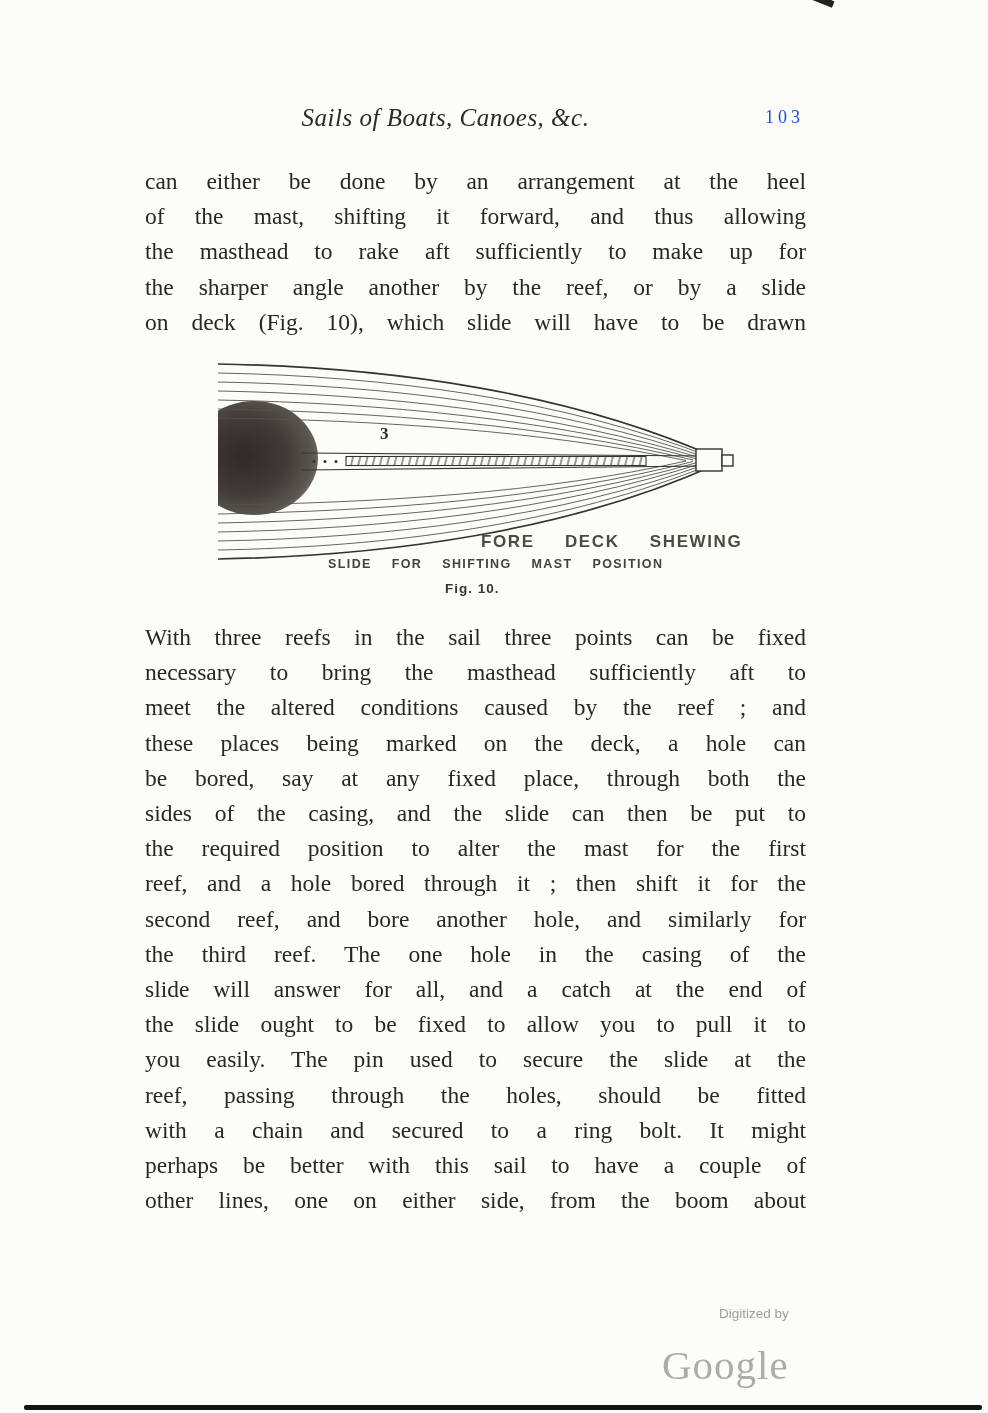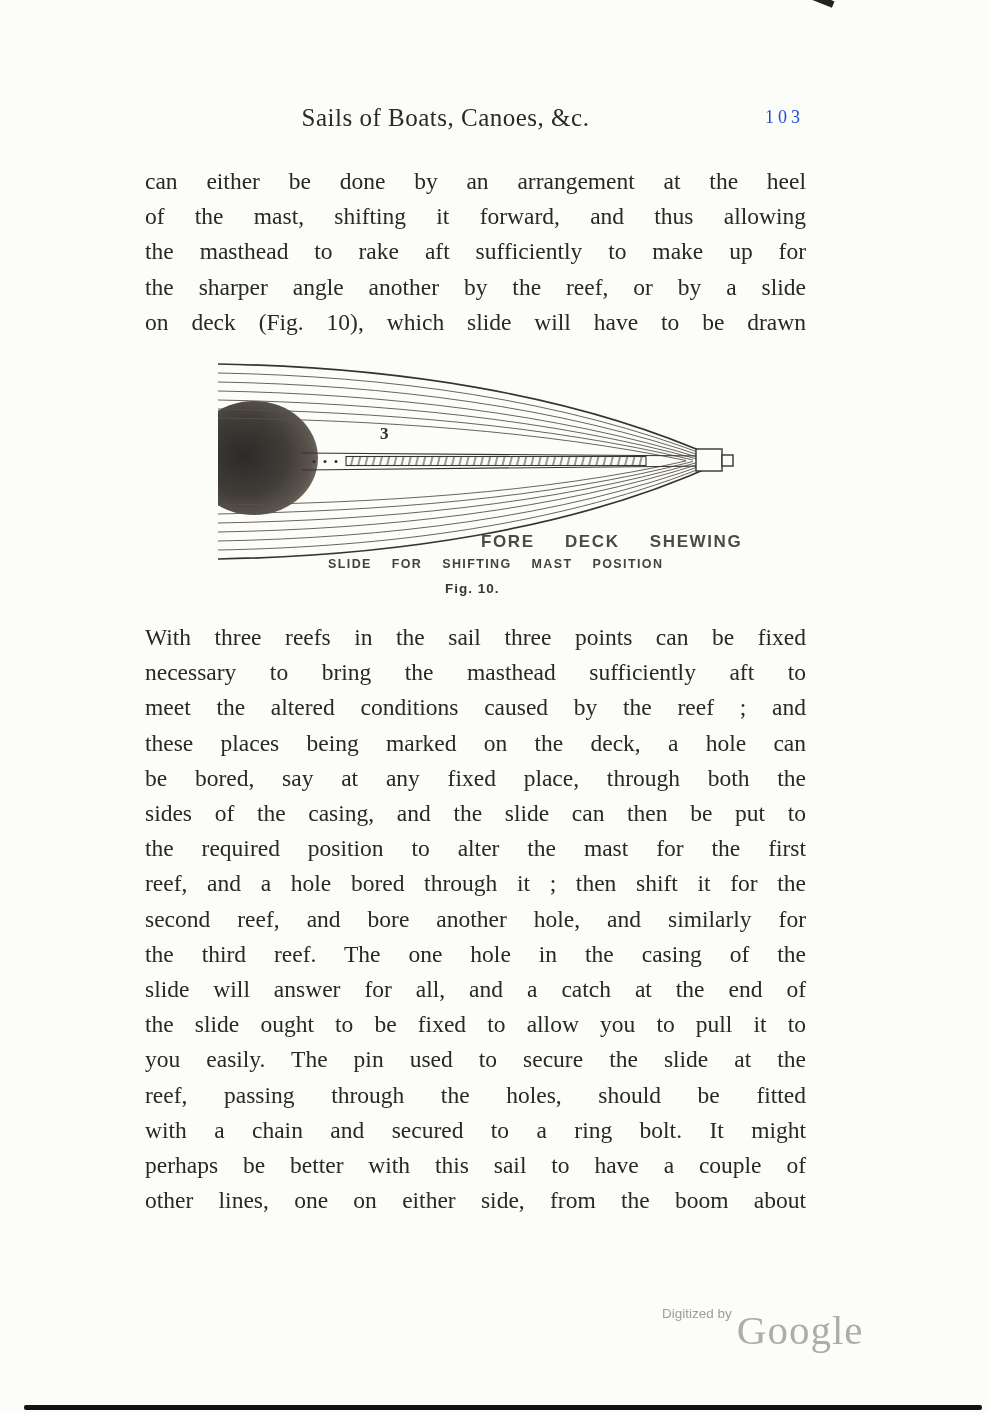--- a/index.html
+++ b/index.html
@@ -7,20 +7,21 @@
   body {
     position: relative;
     background: #fcfcf9;
     font-family: "Liberation Serif", serif;
     color: #262522;
     overflow: hidden;
   }
 
   .page-header { position: absolute; left: 145px; top: 104px; width: 661px; height: 40px; }
   .header-title {
+    font-style: italic;
     font-size: 25px;
     text-align: center;
     letter-spacing: 0.5px;
     padding-right: 60px;
     color: #2b2a26;
   }
   .page-number {
     position: absolute; right: 2px; top: 3px;
     font-size: 18px; letter-spacing: 4px; color: #1d4ed8;
   }
@@ -49,21 +50,21 @@
     font-family: "Liberation Sans", sans-serif; font-weight: bold;
     font-size: 12.5px; letter-spacing: 1.4px; word-spacing: 15px;
     color: #45423a; white-space: nowrap;
   }
   .fig-label {
     position: absolute; left: 227px; top: 223px;
     font-family: "Liberation Sans", sans-serif; font-weight: bold;
     font-size: 13.5px; letter-spacing: 1px; color: #393630;
   }
 
-  .watermark { position: absolute; left: 662px; top: 1306px; display: flex; align-items: flex-start; gap: 5px; }
+  .watermark { position: absolute; left: 662px; top: 1306px; display: flex; align-items: flex-end; gap: 20px; flex-direction: column; }
   .digitized-by { font-family: "Liberation Sans", sans-serif; font-size: 13.5px; color: #9d9d9d; }
   .google-logo { font-family: "Liberation Serif", serif; font-size: 41px; color: #acacac; letter-spacing: 1px; }
 
   .bottom-scan-line { position: absolute; left: 24px; top: 1405px; width: 958px; height: 5px; background: #141414; border-radius: 2px; }
   .corner-artifact { position: absolute; left: 812px; top: -3px; width: 22px; height: 7px; background: #23221f; transform: rotate(22deg); }
 </style>
 </head>
 <body>
 
 <div class="corner-artifact"></div>

